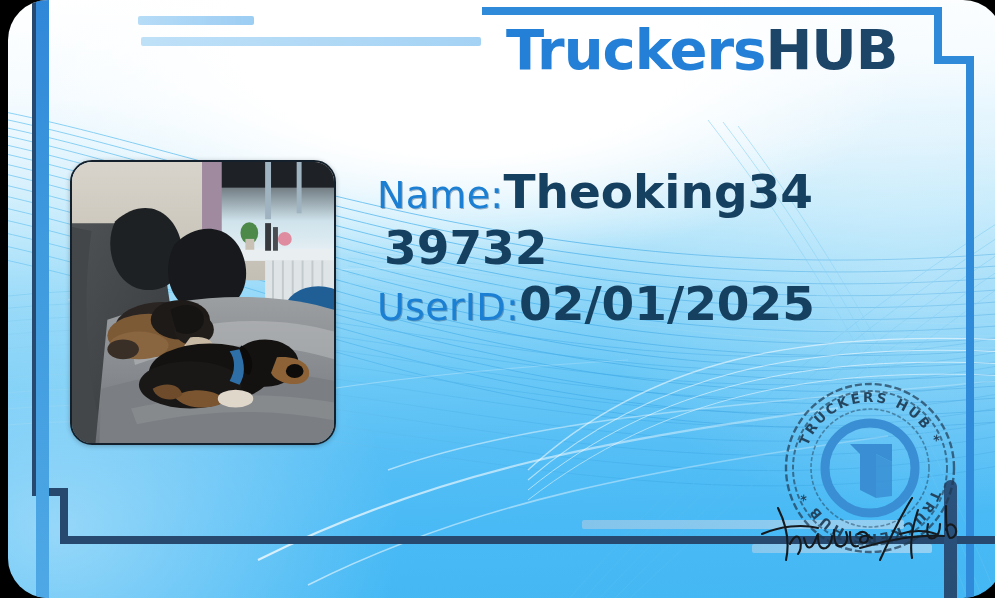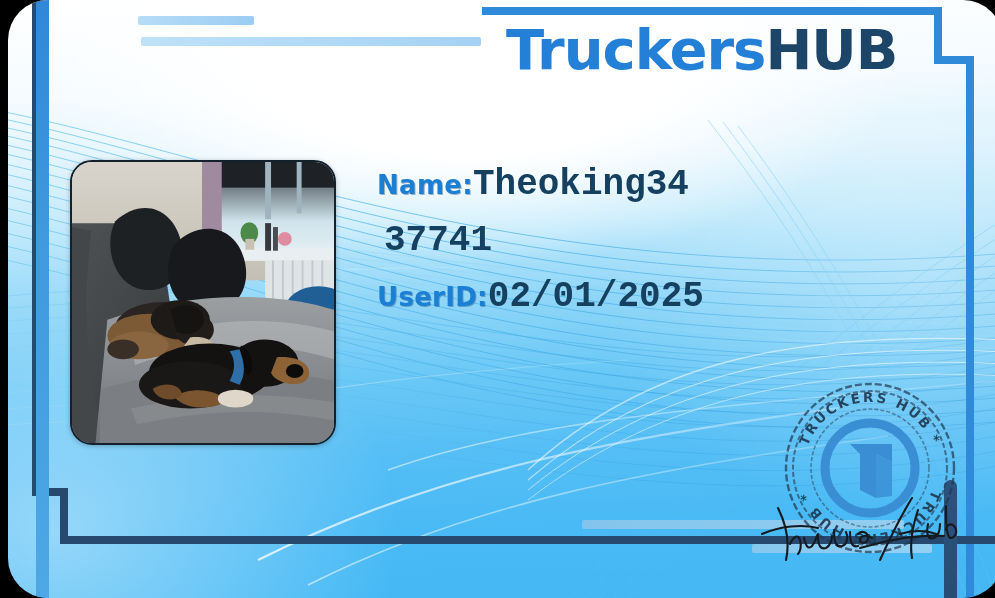--- a/index.html
+++ b/index.html
@@ -82,28 +82,27 @@
   }
   #avatar svg { display:block; width:100%; height:100%; }
 
   
   #fields {
     position:absolute; left:369px; top:164px;
     width:430px;
   }
   .field { display:flex; align-items:baseline; height:56px; white-space:nowrap; }
   .lbl {
-    color:#1b7fd4; font-weight:bold; font-size:26px;
+    color:#1b7fd4; font-weight:normal; font-size:38px;
     text-shadow:1px 1px 0 rgba(30,70,110,.40);
     letter-spacing:.3px;
   }
   .val {
-    color:#16405f; font-weight:bold; font-size:36px;
+    color:#16405f; font-weight:bold; font-size:47px;
     letter-spacing:0px;
-    font-family:Liberation Mono, monospace;
   }
   .sp { display:inline-block; width:7px; }
 
   
   #stamp { position:absolute; left:772px; top:378px; width:180px; height:180px; }
   #signature { position:absolute; left:752px; top:490px; width:210px; height:80px; }
 </style>
 </head>
 <body>
 
@@ -312,21 +311,21 @@
   <div id="fields">
 
     <div class="field">
       <span class="lbl">Name:</span>
       <span class="val">Theoking34</span>
     </div>
 
 
     <div class="field">
       <span class="sp"></span>
-      <span class="val">37741</span>
+      <span class="val">39732</span>
     </div>
 
     <div class="field">
       <span class="lbl">UserID:</span>
       <span class="val">02/01/2025</span>
     </div>
 
   </div>
 
   <svg id="stamp" viewBox="0 0 180 180">

